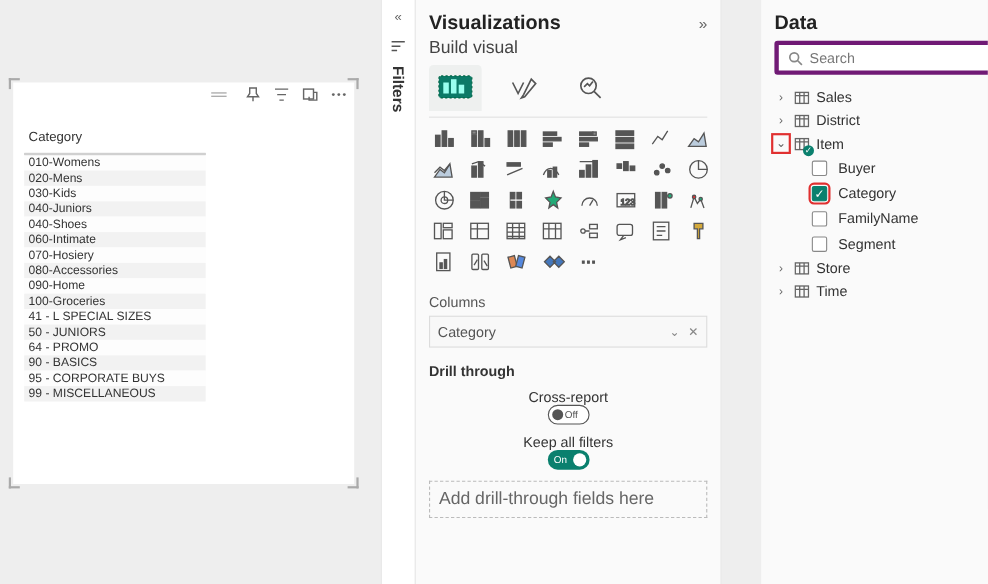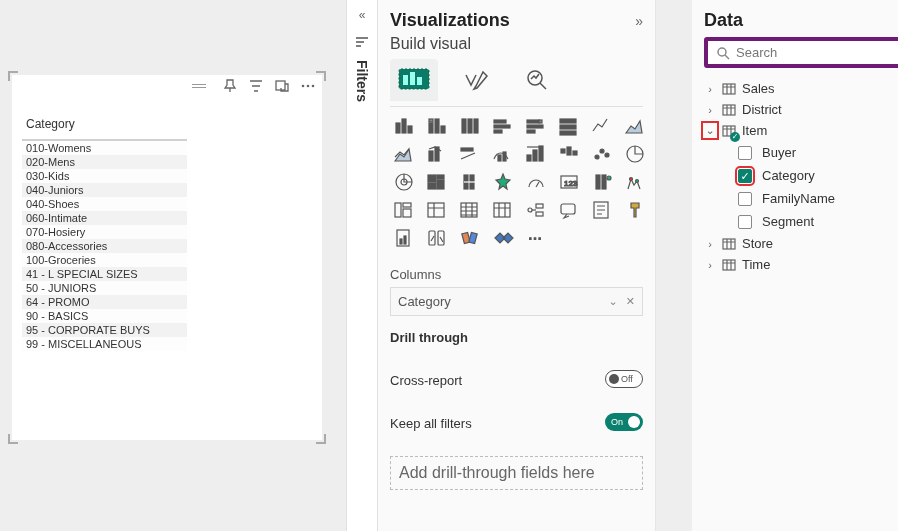--- a/index.html
+++ b/index.html
@@ -114,21 +114,21 @@
   .vg { width:28px; height:24px; display:flex; align-items:flex-start; justify-content:center; color:#555;}
 
   .section-lbl { font-size:13px; color:#555; margin:6px 0 5px;}
   .fieldwell {
     border:1px solid #dcdcdc; background:#f8f8f8;
     padding:6px 7px; font-size:13px; color:#555;
     display:flex; justify-content:space-between; align-items:center;
   }
   .fieldwell .xs { display:flex; gap:8px; color:#888; font-size:11px;}
   .drill { margin-top:14px;}
-  .drill .rowf { display:flex; justify-content:space-between; align-items:flex-end; margin:25px 0;}
+  .drill .rowf { display:flex; justify-content:space-between; align-items:center; margin:8px 0;flex-direction:column;}
   .toggle {
     width:38px; height:18px; border-radius:10px; position:relative;
     display:inline-flex; align-items:center; font-size:9px; color:#555;
     padding:0 4px; justify-content:flex-end;
   }
   .toggle.off { background:#fff; border:1px solid #555; justify-content:flex-start; padding-left:15px;}
   .toggle.off::before { content:""; position:absolute; left:3px; top:3px; width:10px; height:10px; border-radius:50%; background:#555;}
   .toggle.on { background:#0a806e; color:#fff; justify-content:flex-start; padding-left:6px;}
   .toggle.on::before { content:""; position:absolute; right:3px; top:3px; width:12px; height:12px; border-radius:50%; background:#fff;}
   .dashed {
@@ -232,20 +232,23 @@
             <td>040-Shoes</td>
           </tr>
           <tr class="row">
             <td>060-Intimate</td>
           </tr>
           <tr class="row">
             <td>070-Hosiery</td>
           </tr>
           <tr class="row">
             <td>080-Accessories</td>
+          </tr>
+          <tr class="row">
+            <td>090-Home</td>
           </tr>
           <tr class="row">
             <td>100-Groceries</td>
           </tr>
           <tr class="row">
             <td>41 - L SPECIAL SIZES</td>
           </tr>
           <tr class="row">
             <td>50 - JUNIORS</td>
           </tr>

